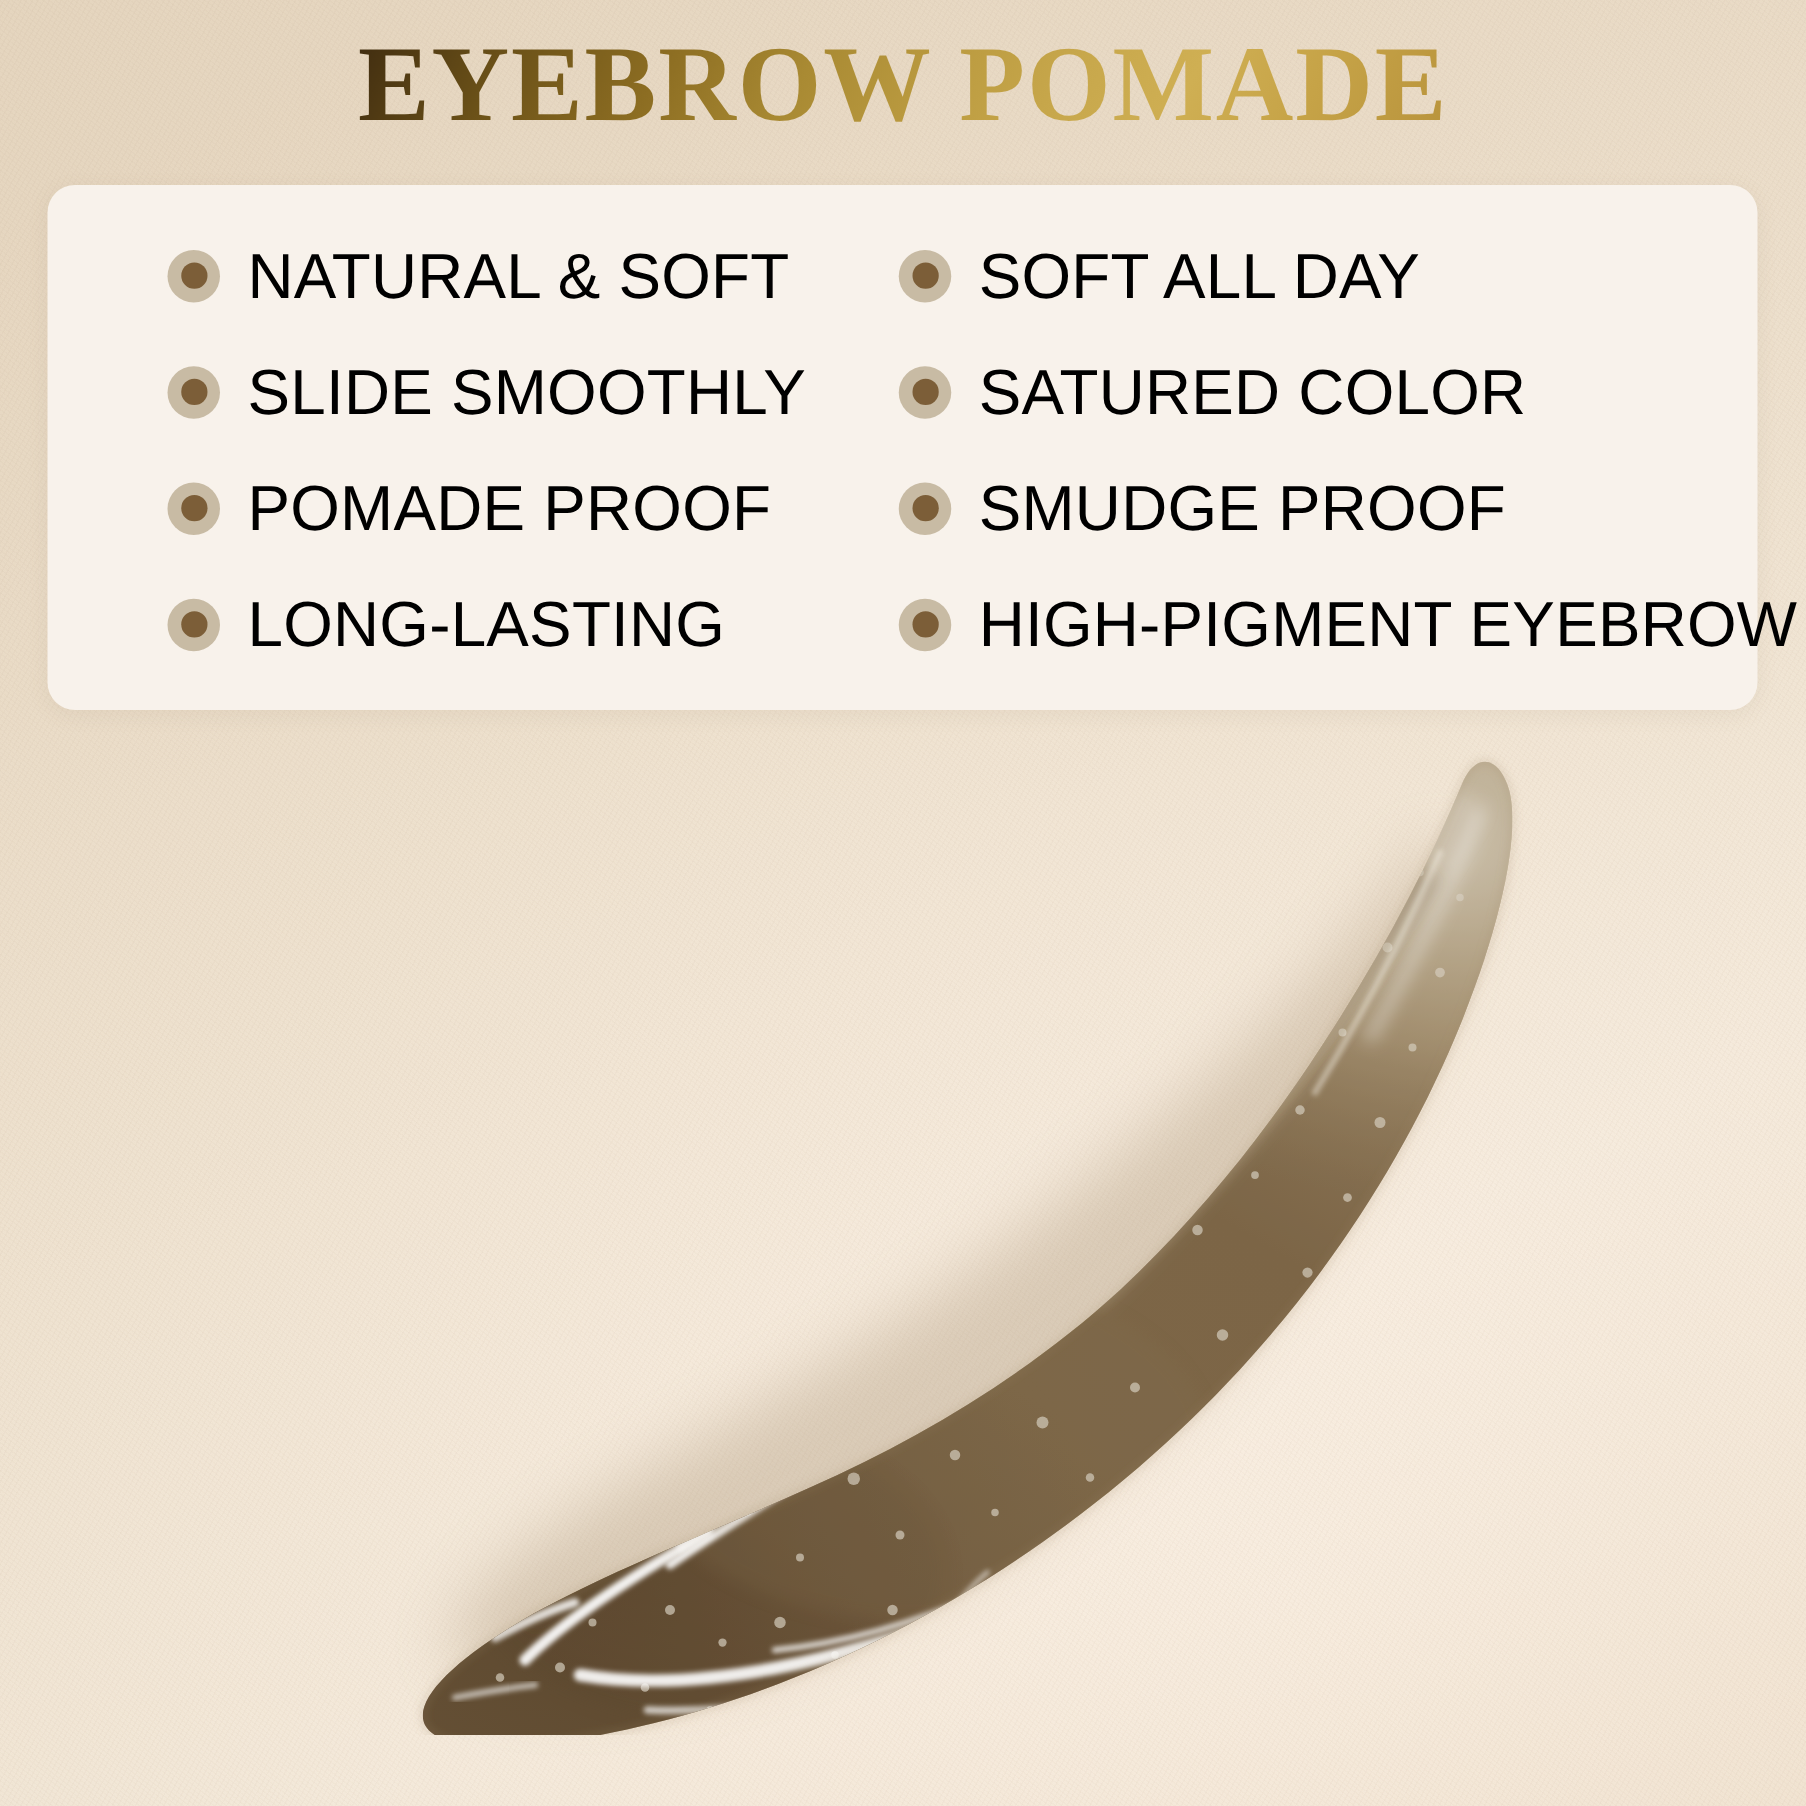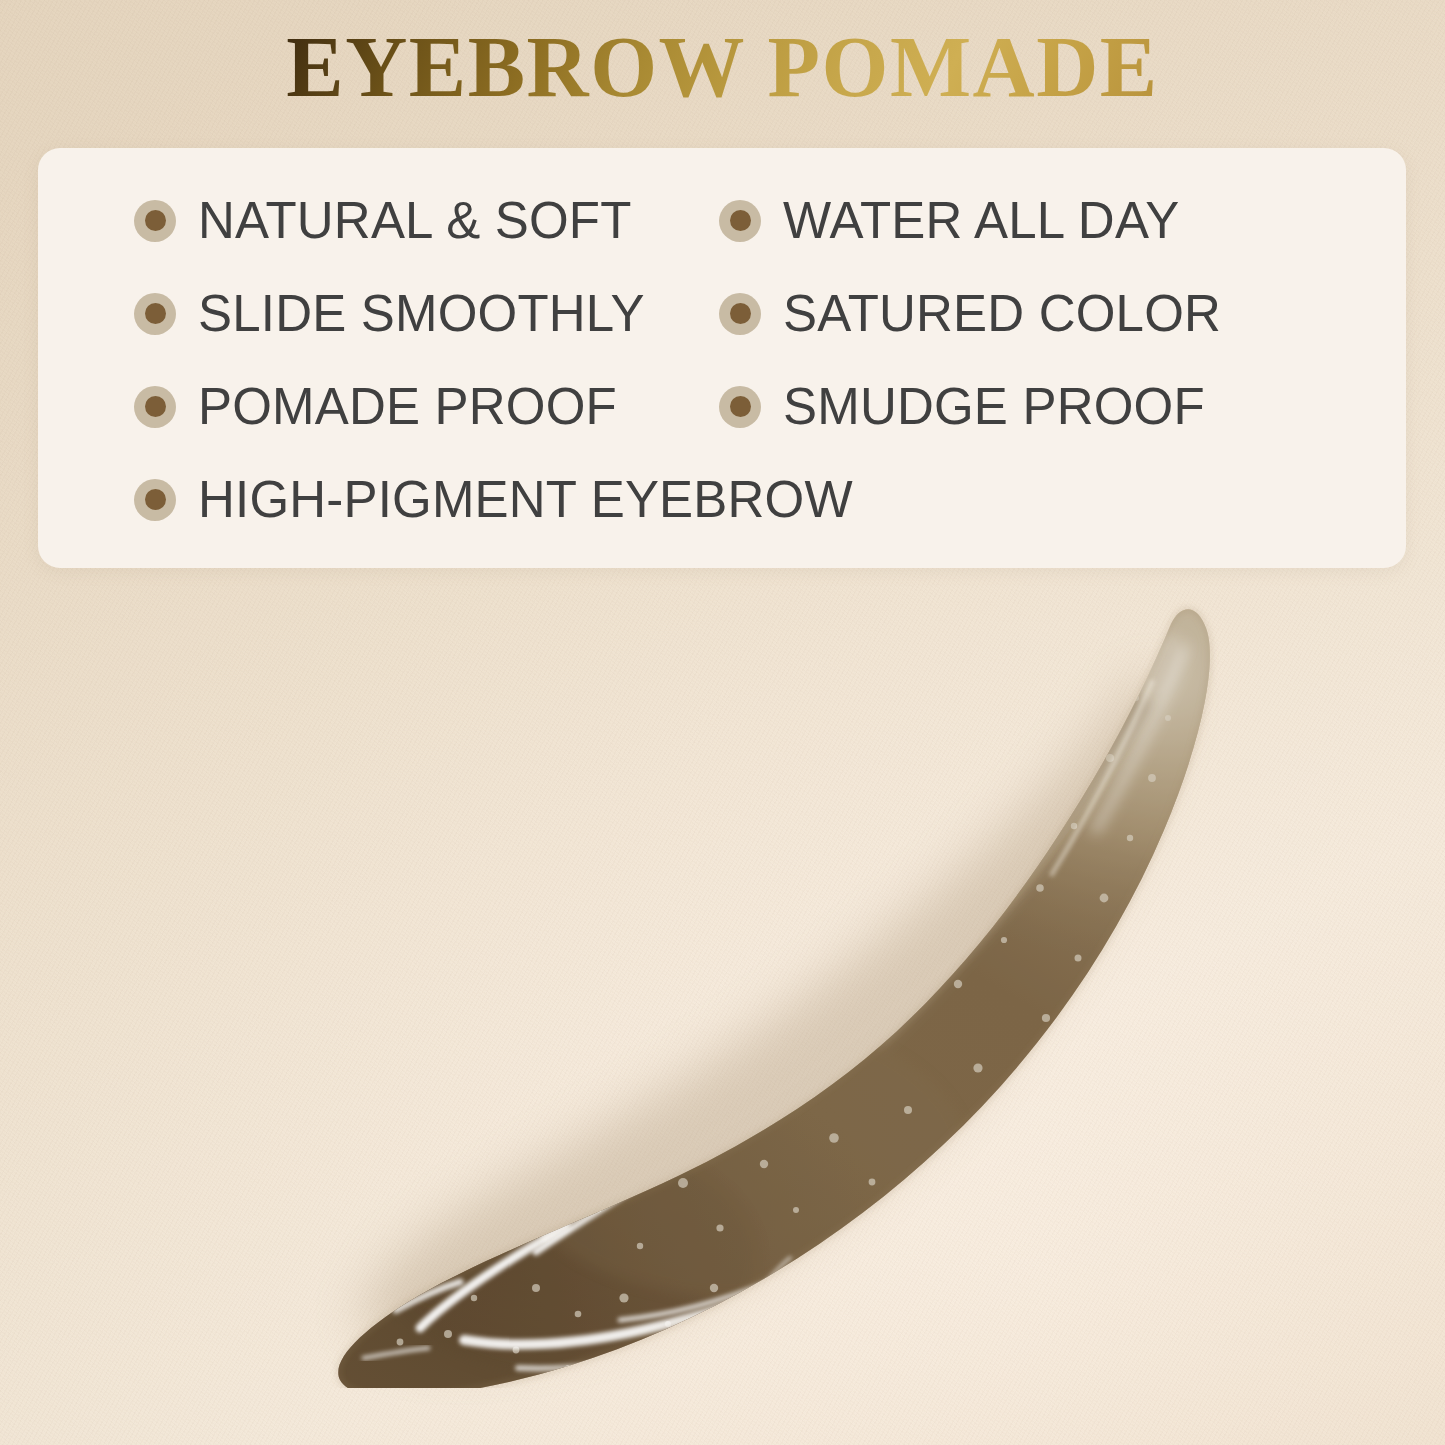--- a/index.html
+++ b/index.html
@@ -124,21 +124,21 @@
     height: 21px;
     border-radius: 50%;
     background: #7C5E38;
   }
 
   .feature-label {
     font-family: "Liberation Sans", sans-serif;
     font-weight: 400;
     font-size: 51px;
     letter-spacing: 0.2px;
-    color: #404040;
+    color: #000000;
     white-space: nowrap;
     line-height: 1;
   }
 
   
   .swatch-stage {
     position: absolute;
     left: 0;
     top: 560px;
     width: 1445px;
@@ -180,41 +180,45 @@
 
   <div class="card">
     <div class="card-inner">
 
       <div class="feature">
         <span class="bullet"></span>
         <span class="feature-label">NATURAL &amp; SOFT</span>
       </div>
       <div class="feature">
         <span class="bullet"></span>
-        <span class="feature-label">WATER ALL DAY</span>
+        <span class="feature-label">SOFT ALL DAY</span>
       </div>
 
       <div class="feature">
         <span class="bullet"></span>
         <span class="feature-label">SLIDE SMOOTHLY</span>
       </div>
       <div class="feature">
         <span class="bullet"></span>
         <span class="feature-label">SATURED COLOR</span>
       </div>
 
       <div class="feature">
         <span class="bullet"></span>
         <span class="feature-label">POMADE PROOF</span>
       </div>
       <div class="feature">
         <span class="bullet"></span>
         <span class="feature-label">SMUDGE PROOF</span>
       </div>
 
+      <div class="feature">
+        <span class="bullet"></span>
+        <span class="feature-label">LONG-LASTING</span>
+      </div>
       <div class="feature">
         <span class="bullet"></span>
         <span class="feature-label">HIGH-PIGMENT EYEBROW</span>
       </div>
 
     </div>
   </div>
 
   <div class="swatch-stage">
     <div class="swatch">

